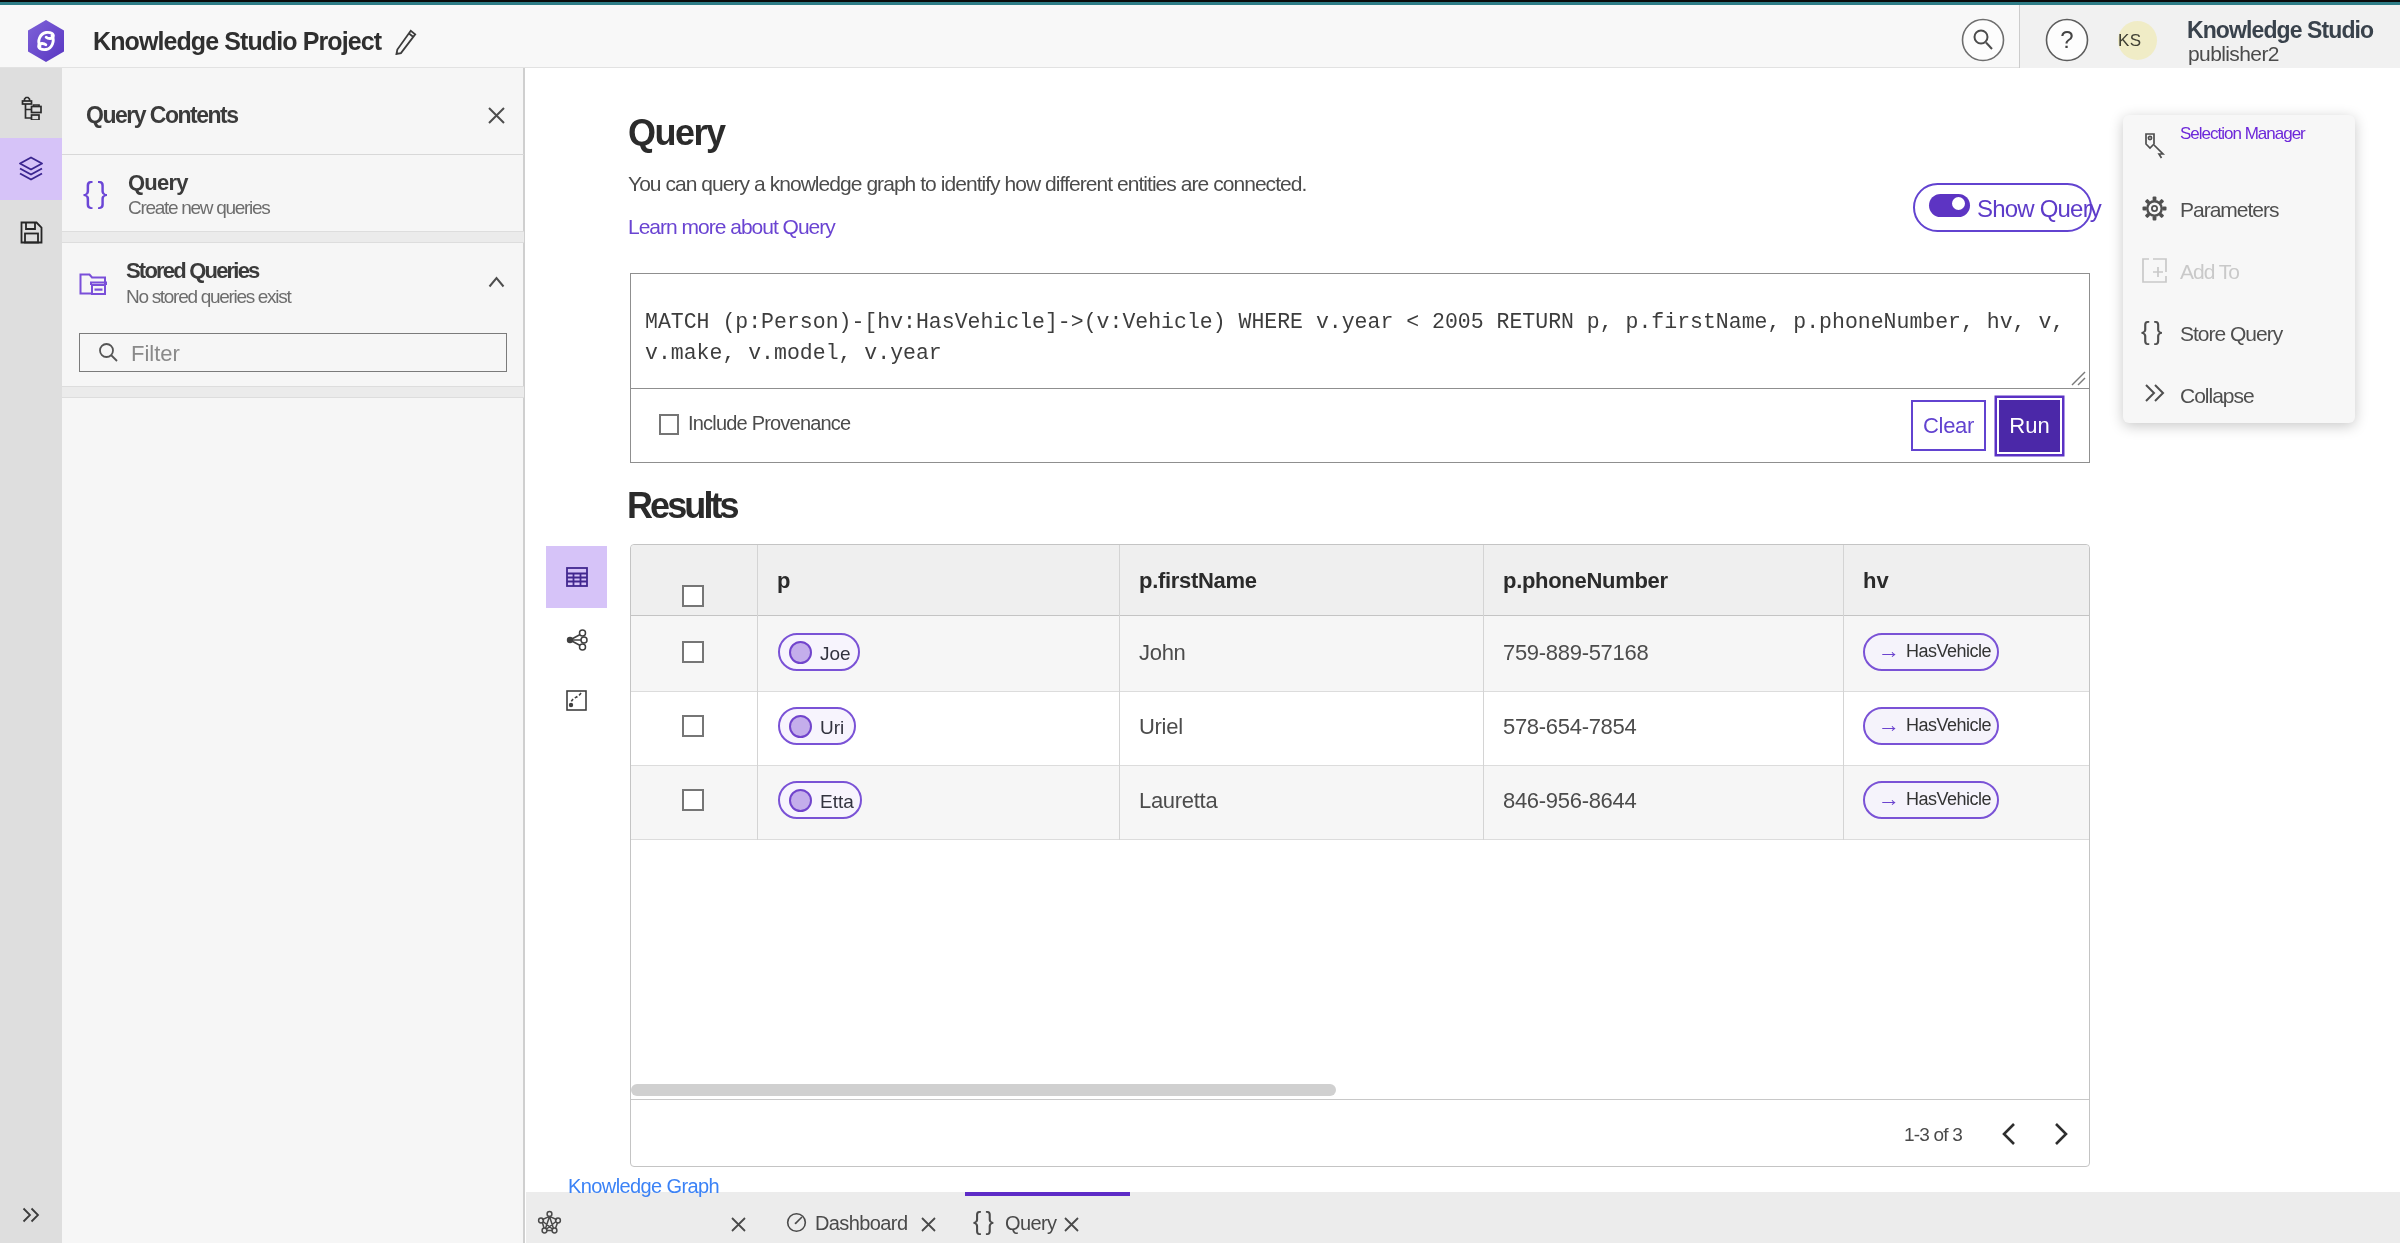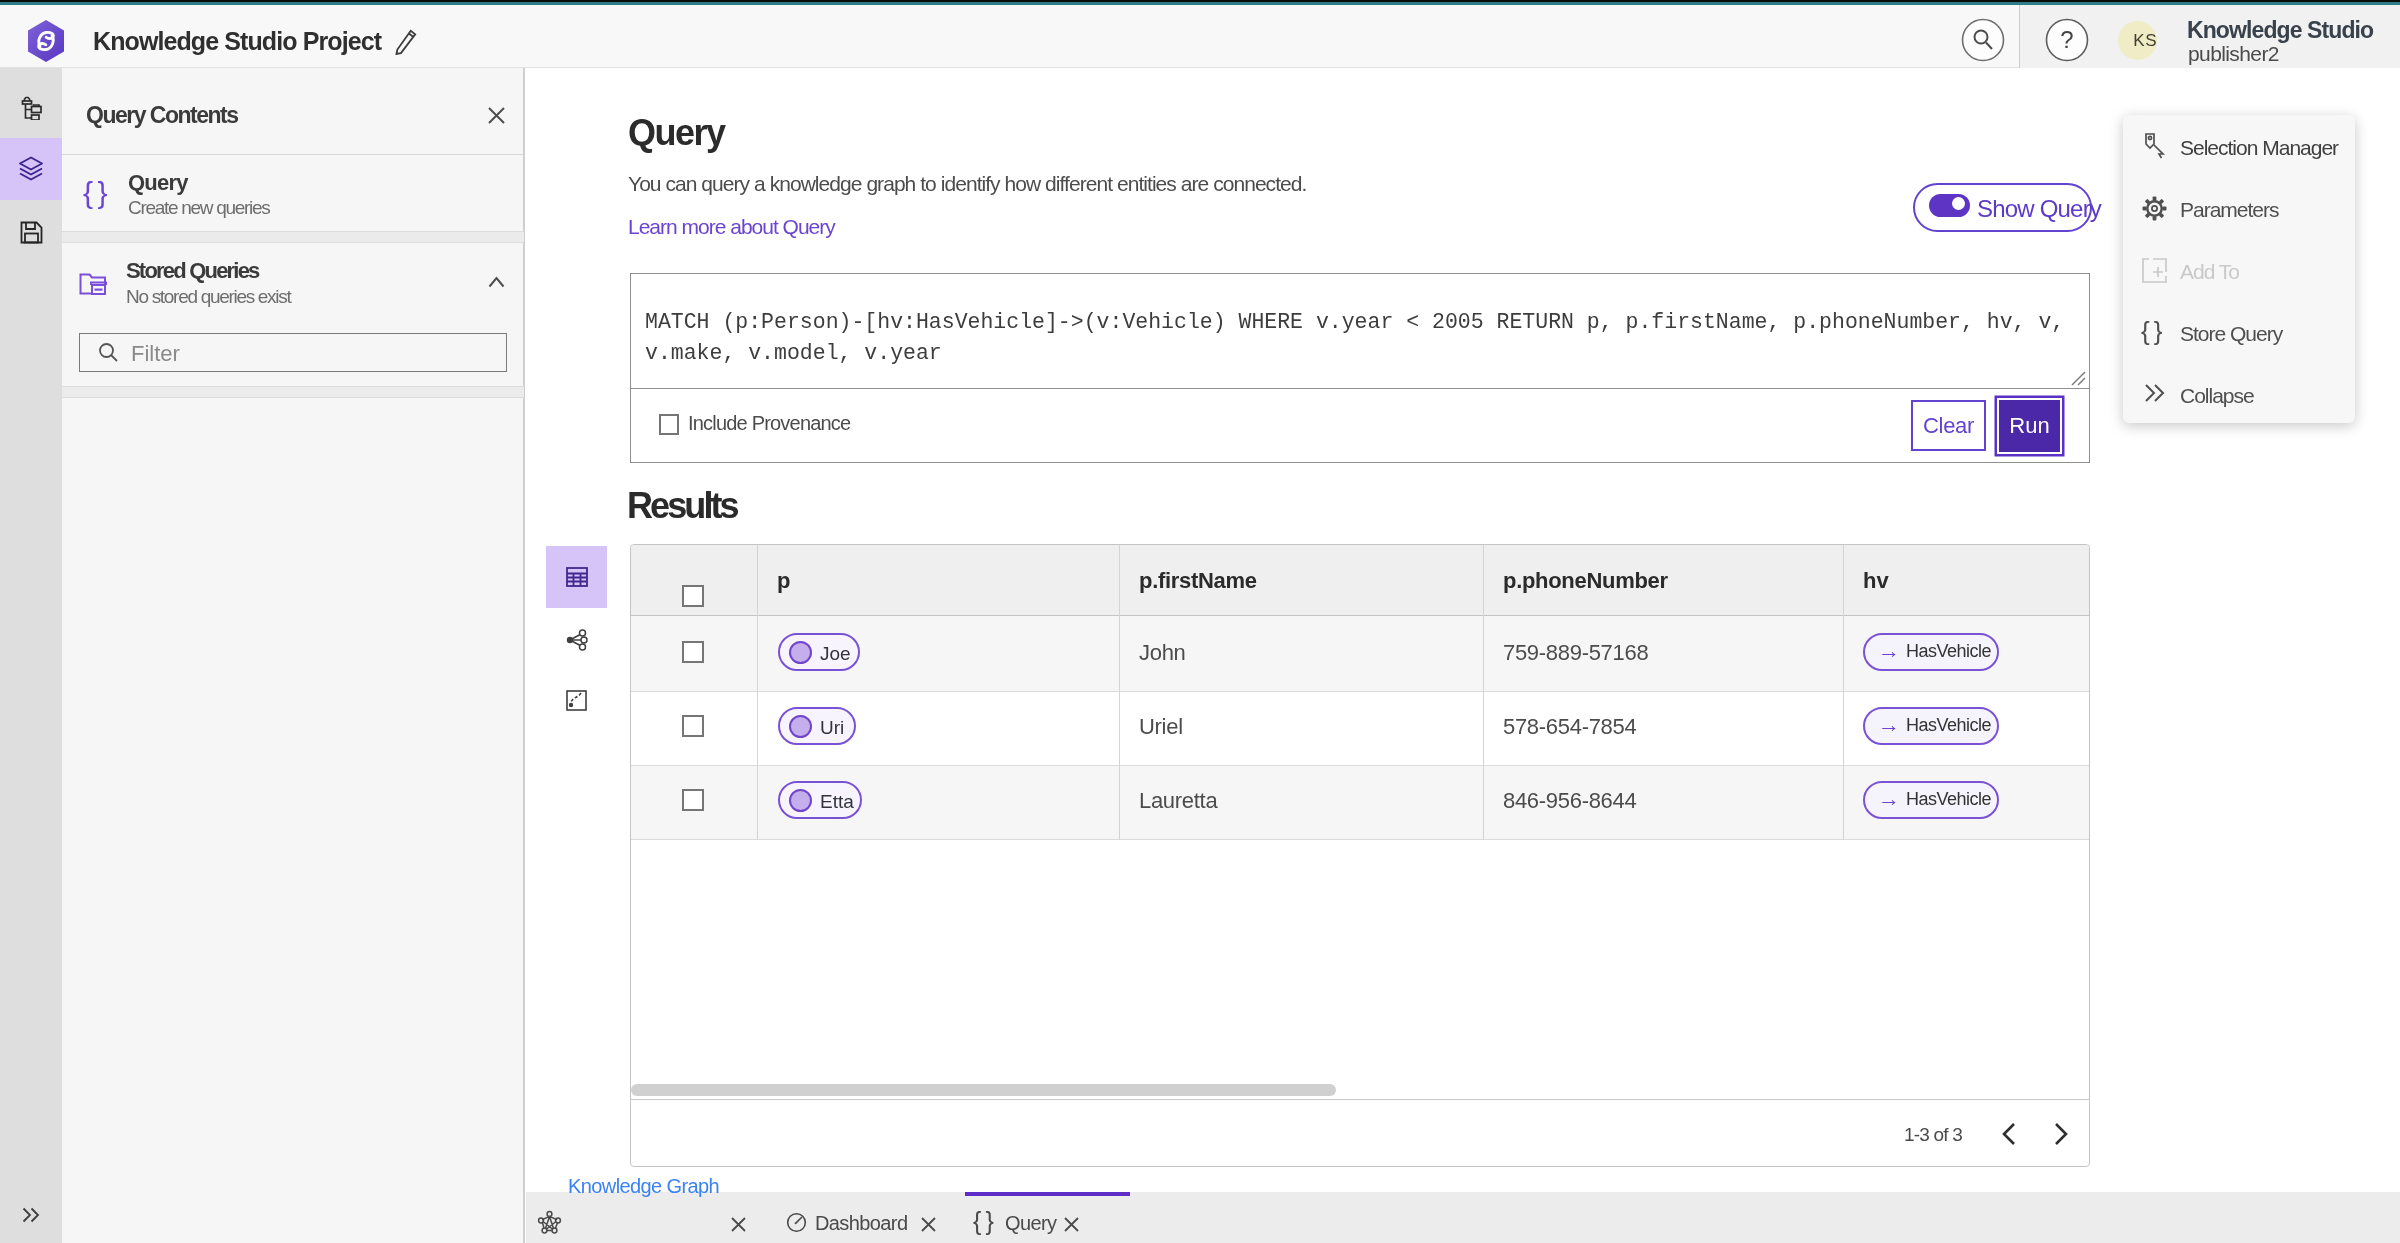--- a/index.html
+++ b/index.html
@@ -41,21 +41,21 @@
   <circle cx="20" cy="19" r="6.5" fill="none" stroke="#4c4c4c" stroke-width="2"></circle>
   <line x1="25" y1="24.5" x2="31" y2="31" stroke="#4c4c4c" stroke-width="2"></line>
 </svg>
 
 <svg class="abs" style="left:2045px;top:18px;" width="44" height="44" viewBox="0 0 44 44">
   <circle cx="22" cy="22" r="20.5" fill="#fdfdfd" stroke="#5c5c5c" stroke-width="1.6"></circle>
   <text x="22" y="30" text-anchor="middle" font-family="Liberation Sans" font-size="24" fill="#444444">?</text>
 </svg>
 
 <div class="abs" style="left:2118px;top:21px;width:39px;height:39px;border-radius:50%;background:#f0ecc6;"></div>
-<div class="abs" style="left:2118px;top:21px;width:39px;height:39px;line-height:39px;text-align:right;font-size:17px;color:#3f3f33;letter-spacing:0.5px;">KS</div>
+<div class="abs" style="left:2118px;top:21px;width:39px;height:39px;line-height:39px;text-align:left;font-size:17px;color:#3f3f33;letter-spacing:0.5px;">KS</div>
 <div class="abs" style="left:2187px;top:17px;font-size:23px;font-weight:700;color:#39424c;letter-spacing:-0.9px;">Knowledge Studio</div>
 <div class="abs" style="left:2188px;top:42px;font-size:21px;color:#4b4b4b;letter-spacing:-0.6px;">publisher2</div>
 
 <div class="abs" style="left:0;top:68px;width:62px;height:1175px;background:#dedede;"></div>
 <div class="abs" style="left:0;top:138px;width:62px;height:62px;background:#d6c3f8;"></div>
 
 <svg class="abs" style="left:20px;top:96px;" width="23" height="24" viewBox="0 0 23 24">
   <g fill="none" stroke="#2b2b2b" stroke-width="1.7">
     <path d="M4.5 5 v-2 l1.5-1.5 h2 l1.5 1.5 v2"></path>
     <rect x="2.5" y="5" width="9" height="3"></rect>
@@ -234,21 +234,21 @@
 
 <div class="abs" style="left:2123px;top:115px;width:232px;height:308px;background:#f7f7f7;border-radius:6px;box-shadow:0 3px 14px rgba(0,0,0,0.22);"></div>
 
 <svg class="abs" style="left:2141px;top:132px;" width="28" height="28" viewBox="0 0 28 28">
   <g fill="none" stroke="#4f4f4f" stroke-width="1.7">
     <path d="M5 2 h8 l0 10 -4 4 -4 -4 z"></path>
     <circle cx="9" cy="6" r="1.6"></circle>
     <path d="M13 13 l9 9 -4 0 2.5 4"></path>
   </g>
 </svg>
-<div class="abs" style="left:2180px;top:136px;font-size:21px;color:#404040;letter-spacing:-1.0px;">Selection Manager</div>
+<div class="abs" style="left:2180px;top:124px;font-size:17px;color:#6d28d9;letter-spacing:-1.0px;">Selection Manager</div>
 
 <svg class="abs" style="left:2142px;top:196px;" width="25" height="25" viewBox="0 0 25 25">
   <circle cx="12.5" cy="12.5" r="7.2" fill="none" stroke="#4f4f4f" stroke-width="2.4"></circle>
   <circle cx="12.5" cy="12.5" r="2.6" fill="none" stroke="#4f4f4f" stroke-width="1.8"></circle>
   <g fill="#4f4f4f">
     <rect x="10.6" y="0.5" width="3.8" height="4.2" rx="1"></rect>
     <rect x="10.6" y="20.3" width="3.8" height="4.2" rx="1"></rect>
     <rect x="0.5" y="10.6" width="4.2" height="3.8" rx="1"></rect>
     <rect x="20.3" y="10.6" width="4.2" height="3.8" rx="1"></rect>
     <rect x="10.6" y="0.5" width="3.8" height="4.2" rx="1" transform="rotate(45 12.5 12.5)"></rect>

